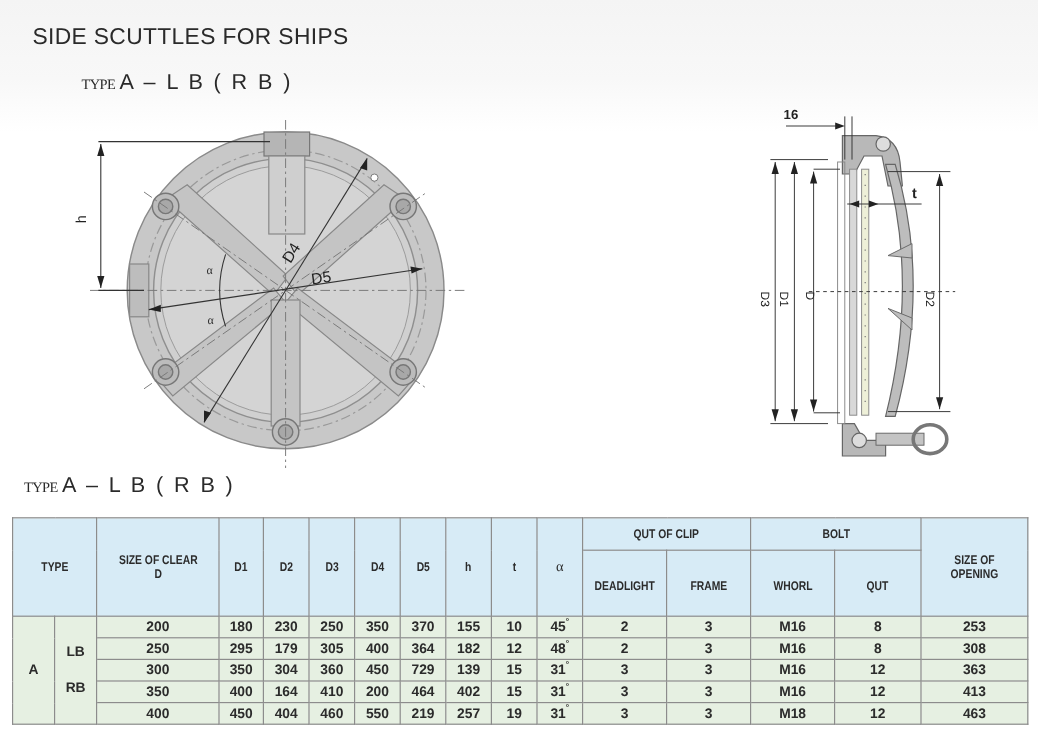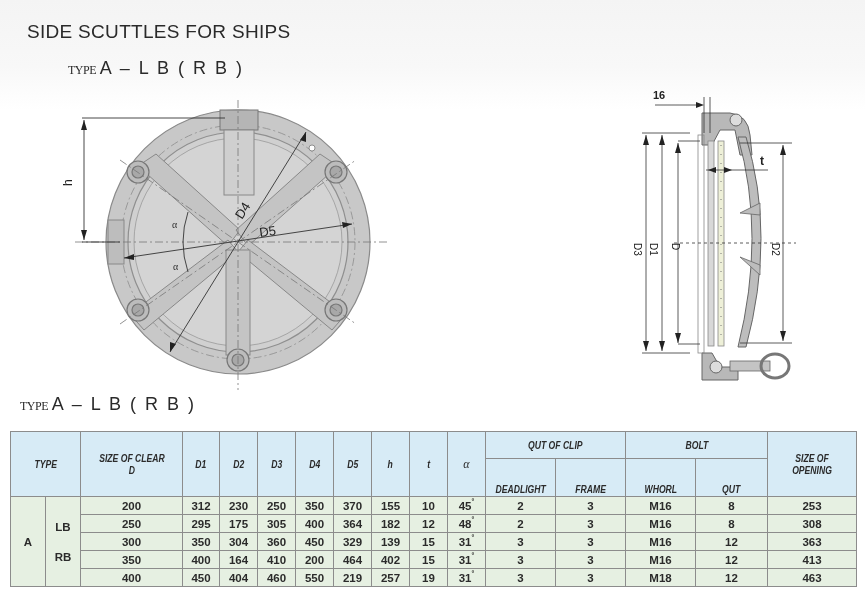--- a/index.html
+++ b/index.html
@@ -6,23 +6,23 @@
   body { width:865px; height:615px; background:#ffffff; position:relative; overflow:hidden; font-family:"Liberation Sans", sans-serif; color:#222; }
   .bg-wash { position:absolute; left:0; top:0; width:865px; height:110px; background:linear-gradient(180deg,#f4f4f4 0%,#f8f8f8 60%,#ffffff 100%); }
   .title { position:absolute; left:27px; top:21px; font-size:19px; letter-spacing:0.3px; color:#2a2a2a; font-weight:normal; }
   .subtitle { position:absolute; left:68px; top:58px; font-size:13px; color:#2a2a2a; }
   .subtitle .type-word, .tbl-caption .type-word { font-family:"Liberation Serif", serif; font-size:12px; letter-spacing:-0.5px; }
   .subtitle .model, .tbl-caption .model { font-size:18px; letter-spacing:2px; }
   .tbl-caption { position:absolute; left:20px; top:394px; font-size:13px; color:#2a2a2a; }
   svg.drawing { position:absolute; }
   table.spec { position:absolute; left:10px; top:431px; border-collapse:collapse; font-family:"Liberation Sans Narrow","Liberation Sans", sans-serif; font-size:11px; color:#2b2b2b; table-layout:fixed; }
   table.spec td, table.spec th { border:1.5px solid #8c8c8c; text-align:center; padding:0; font-weight:bold; }
-  table.spec th { background:#d7ebf6; font-weight:bold; font-size:10.5px; transform-origin:center;font-style:italic; }
+  table.spec th { background:#d7ebf6; font-weight:bold; font-size:10.5px; transform-origin:center; }
   table.spec td { background:#e6f0e2; height:17px; font-size:11.5px; }
-  table.spec .hdr-sub { height:36px; vertical-align:bottom; padding-bottom:1px; }
+  table.spec .hdr-sub { height:36px; vertical-align:bottom; padding-bottom:18px; }
   table.spec .hdr-top { height:26px; }
   .narrow { display:inline-block; transform:scaleX(0.82); }
   sup.deg { font-size:7px; vertical-align:top; position:relative; top:-2px; }
 </style>
 </head>
 <body>
 
 <div class="bg-wash"></div>
 
 <div class="title">SIDE SCUTTLES FOR SHIPS</div>
@@ -203,57 +203,57 @@
     </tr>
   </thead>
   <tbody>
     <tr>
       <td rowspan="5">A</td>
       <td rowspan="5" style="line-height:30px">
         <span>LB</span><br>
         <span>RB</span>
       </td>
       <td>200</td>
-      <td>312</td>
+      <td>180</td>
       <td>230</td>
       <td>250</td>
       <td>350</td>
       <td>370</td>
       <td>155</td>
       <td>10</td>
       <td><span>45</span><sup class="deg">°</sup></td>
       <td>2</td>
       <td>3</td>
       <td>M16</td>
       <td>8</td>
       <td>253</td>
     </tr>
     <tr>
       <td>250</td>
       <td>295</td>
-      <td>175</td>
+      <td>179</td>
       <td>305</td>
       <td>400</td>
       <td>364</td>
       <td>182</td>
       <td>12</td>
       <td><span>48</span><sup class="deg">°</sup></td>
       <td>2</td>
       <td>3</td>
       <td>M16</td>
       <td>8</td>
       <td>308</td>
     </tr>
     <tr>
       <td>300</td>
       <td>350</td>
       <td>304</td>
       <td>360</td>
       <td>450</td>
-      <td>329</td>
+      <td>729</td>
       <td>139</td>
       <td>15</td>
       <td><span>31</span><sup class="deg">°</sup></td>
       <td>3</td>
       <td>3</td>
       <td>M16</td>
       <td>12</td>
       <td>363</td>
     </tr>
     <tr>

